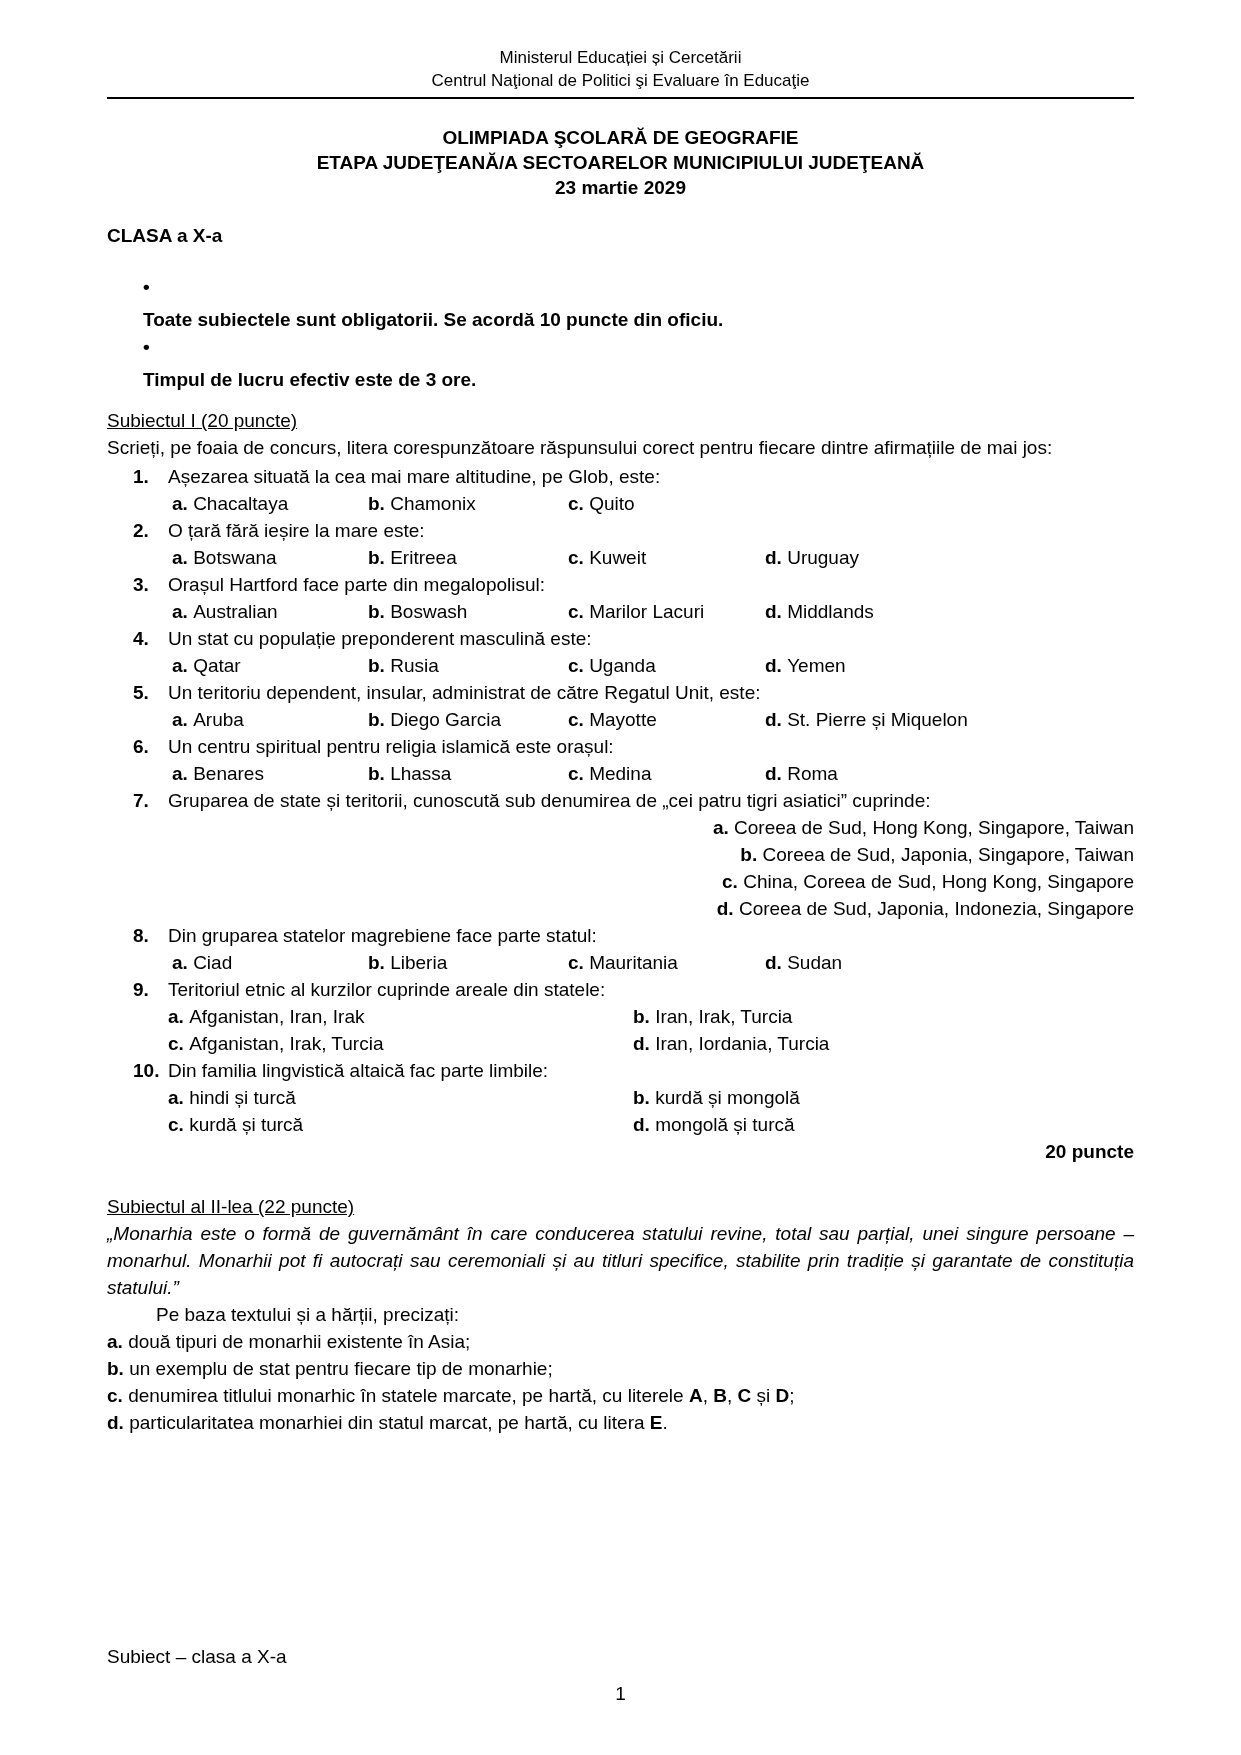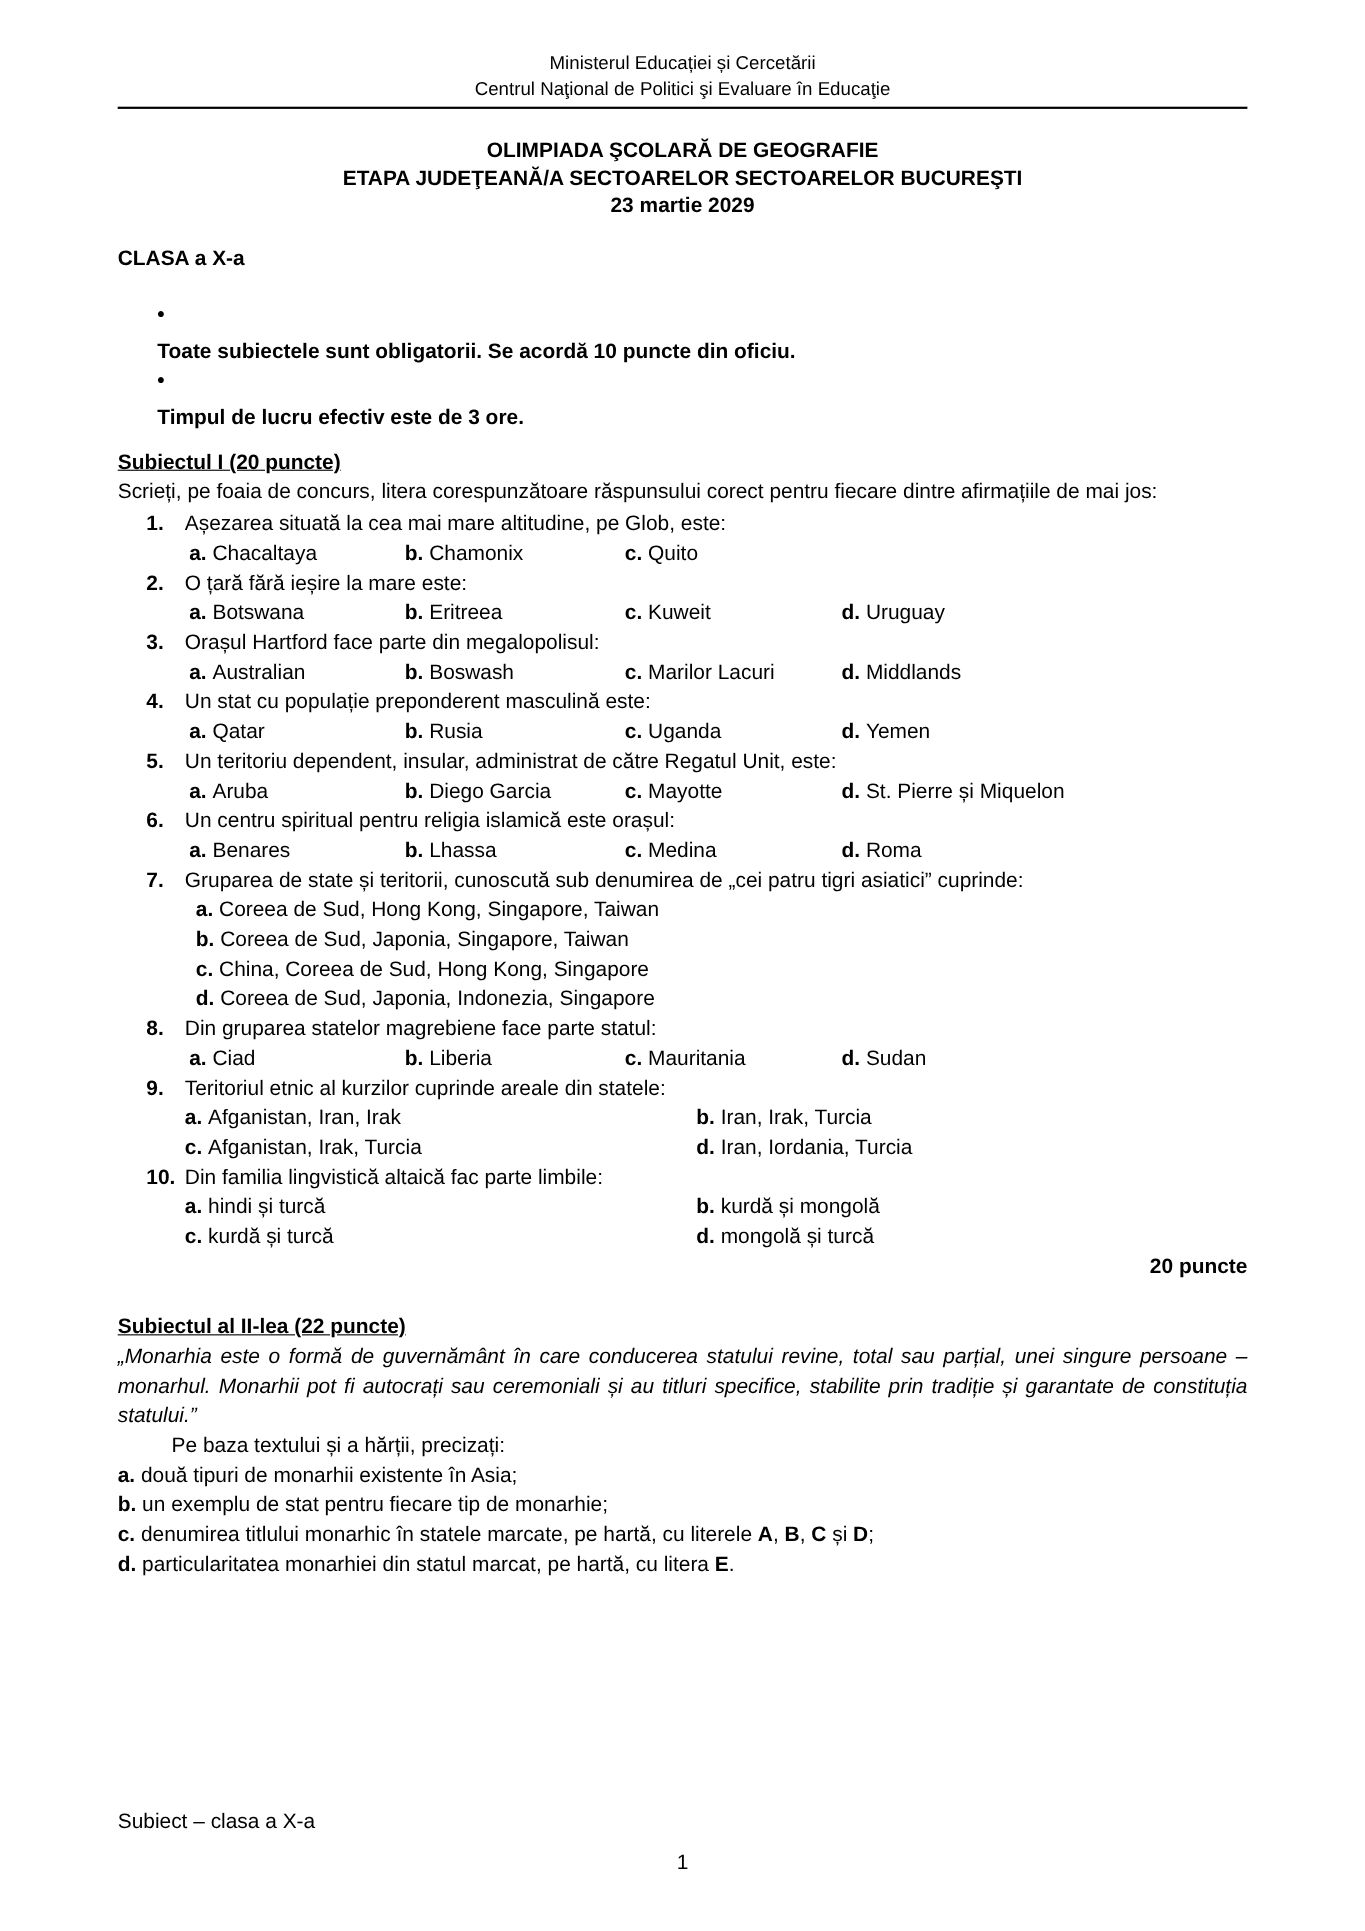--- a/index.html
+++ b/index.html
@@ -12,29 +12,29 @@
   }
   .hdr { text-align:center; font-size:17px; line-height:23px; }
   .rule { border:0; border-top:2px solid #000; margin:5px 0 0 0; }
   .title-block { margin-top:26px; text-align:center; font-weight:bold; line-height:25px; }
   .class-line { margin-top:22px; text-align:left; font-weight:bold; }
   .bullets { margin-top:24px; }
   .bullet { display:flex; font-weight:bold; padding-left:36px;flex-direction:column; }
   .bullet .dot { width:33px; flex:0 0 33px; }
   .bullet .dot::before { content:"•"; font-weight:bold; }
   .sec1 { margin-top:14px; }
-  .sec-head { font-weight:bold; text-decoration:underline; }
+  .sec-head { font-weight:normal; text-decoration:underline; }
   .questions { margin-top:2px; }
   .q { padding-left:26px; }
   .q-head { display:flex; }
   .q-num { flex:0 0 35px; font-weight:bold; }
   .q-text { flex:1; }
   .opts.row4 { display:grid; grid-template-columns:196px 200px 197px auto; padding-left:39px; }
   .opts.row2 { display:grid; grid-template-columns:465px auto; padding-left:35px; }
-  .opts.stacked { padding-left:45px; }
+  .opts.stacked { padding-left:45px;text-align:right; }
   .opts.stacked .opt { display:block; }
   .opt-letter { font-weight:bold; }
   .points-line { text-align:right; font-weight:bold; }
   .sec2 { margin-top:28px; }
   .para.justify { text-align:justify; }
   .para.indent { text-indent:49px; }
   .b { font-weight:bold; }
   .i { font-style:italic; }
   .footer-label { position:absolute; left:107px; top:1643px; }
   .page-num { position:absolute; left:0; width:100%; text-align:center; top:1680px; }
@@ -45,21 +45,21 @@
 <div class="page">
 
   <div class="hdr">
     <div>Ministerul Educației și Cercetării</div>
     <div>Centrul Naţional de Politici şi Evaluare în Educaţie</div>
   </div>
   <hr class="rule">
 
   <div class="title-block">
     <div>OLIMPIADA ŞCOLARĂ DE GEOGRAFIE</div>
-    <div>ETAPA JUDEŢEANĂ/A SECTOARELOR SECTOARELOR BUCUREŞTI</div>
+    <div>ETAPA JUDEŢEANĂ/A SECTOARELOR MUNICIPIULUI JUDEŢEANĂ</div>
     <div>23 martie 2029</div>
   </div>
 
   <div class="class-line">CLASA a X-a</div>
 
   <div class="bullets">
     <div class="bullet">
       <span class="dot"></span>
       <span>Toate subiectele sunt obligatorii. Se acordă 10 puncte din oficiu.</span>
     </div>

